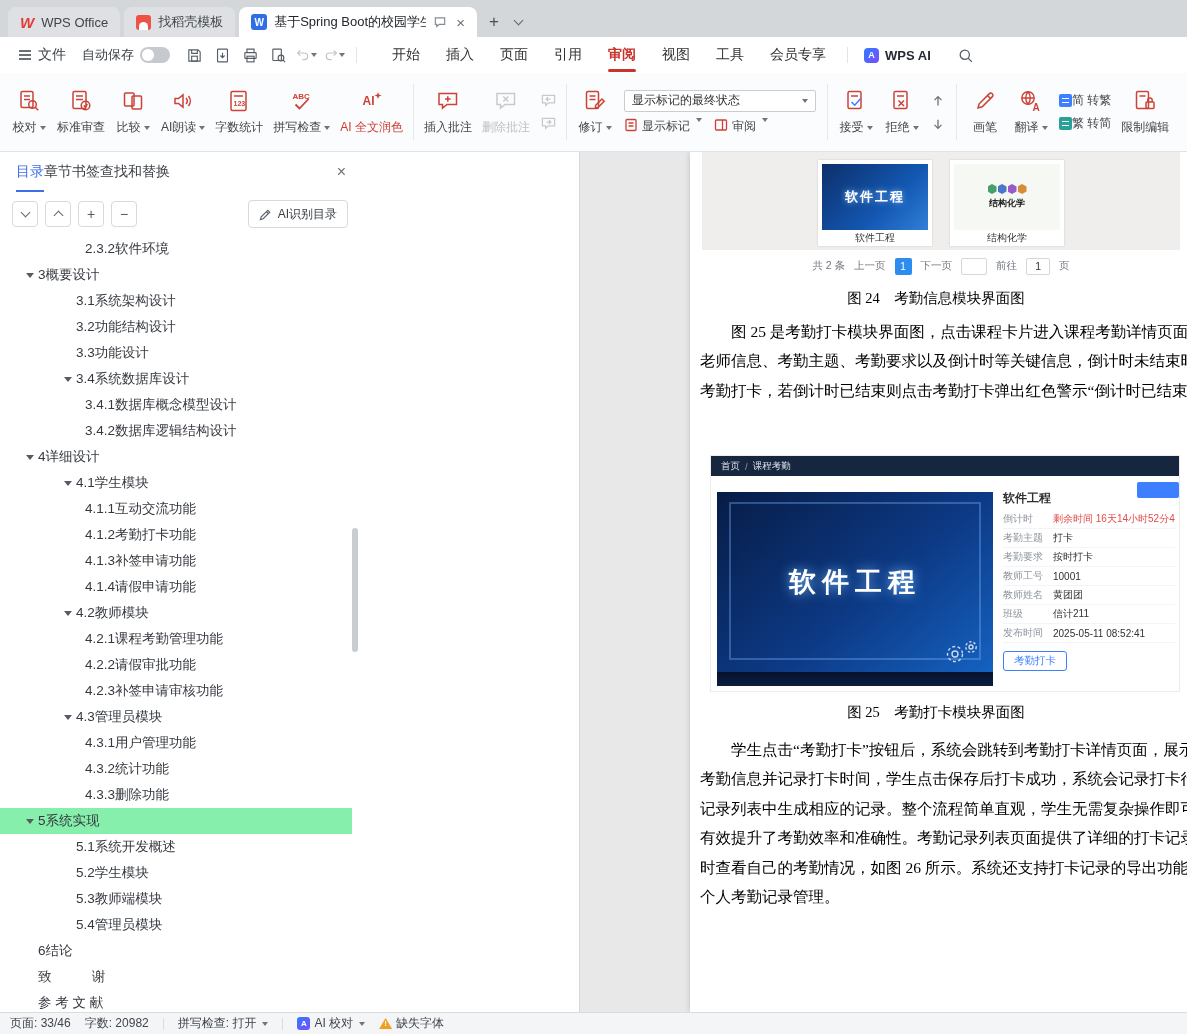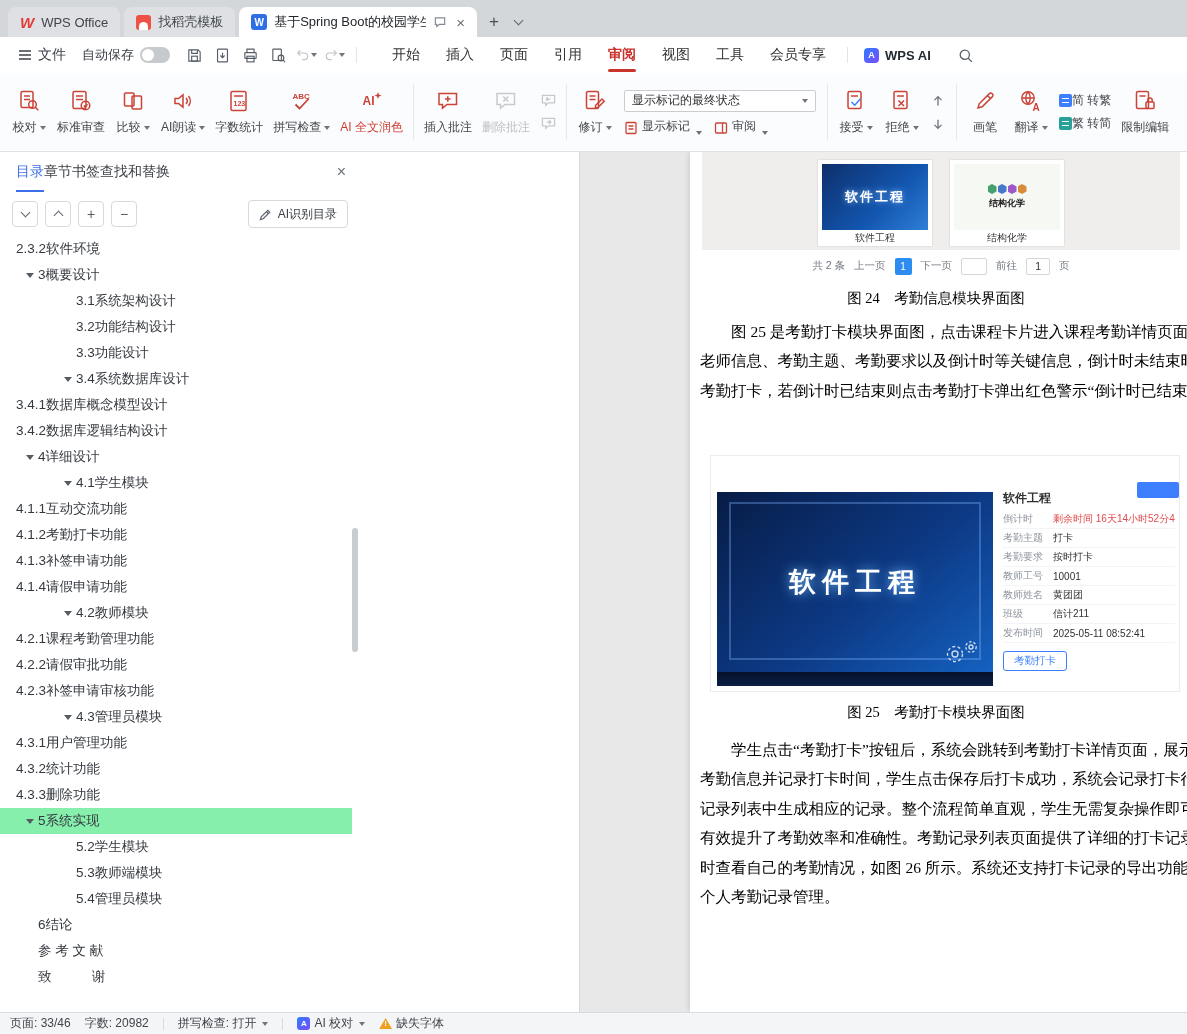--- a/index.html
+++ b/index.html
@@ -54,21 +54,21 @@
 .rbtn.dis .rlabel{color:#bdc1c6;}
 .cred{color:#cc4237;}
 .cgray{color:#6d747d;}
 .cdis{color:#c6cacf;}
 .rsep{width:1px;height:56px;background:#e6e9ec;margin:0 5px;flex:none;}
 .navcol{display:flex;flex-direction:column;gap:7px;margin:0 3px;flex:none;}
 .navbtn{width:20px;height:16px;display:flex;align-items:center;justify-content:center;}
 .revcol{display:flex;flex-direction:column;gap:6px;justify-content:center;margin:0 6px;flex:none;}
 .combo{width:192px;height:22px;border:1px solid #c9cdd2;border-radius:2px;background:#fff;display:flex;align-items:center;justify-content:space-between;padding:0 7px;font-size:12px;color:#333;}
 .srow{display:flex;gap:12px;}
-.sbtn2{display:flex;align-items:flex-end;gap:4px;font-size:12px;color:#41464c;}
+.sbtn2{display:flex;align-items:flex-start;gap:4px;font-size:12px;color:#41464c;}
 .stcol{display:flex;flex-direction:column;gap:6px;margin:0 5px;flex:none;}
 .stbtn{display:flex;align-items:center;font-size:12px;color:#41464c;}
 .stico{width:13px;height:13px;border-radius:2px;display:flex;flex:none;background:#3d7fff;background-image:linear-gradient(#fff 0 0),linear-gradient(#fff 0 0);background-size:7px 1.4px,7px 1.4px;background-position:3px 4px,3px 8px;background-repeat:no-repeat;}
 .stico.t2{background-color:#2aa198;background-image:linear-gradient(#fff 0 0),linear-gradient(#fff 0 0);background-size:7px 1.4px,7px 1.4px;background-position:3px 4px,3px 8px;background-repeat:no-repeat;}
 
 
 .main{display:flex;height:860px;}
 
 
 .sidebar{width:580px;background:#fff;border-right:1px solid #d5d8db;flex:none;position:relative;}
@@ -83,21 +83,21 @@
 .aibtn{margin-left:auto;height:28px;border:1px solid #d6d9dd;border-radius:4px;display:flex;align-items:center;gap:6px;padding:0 10px;font-size:12px;color:#3c4046;background:#fff;text-align:right;}
 .tree{width:360px;height:776px;overflow:hidden;position:relative;font-size:13.5px;color:#35393f;}
 .titem{height:26px;display:flex;align-items:center;width:352px;}
 .titem.sel{background:#86efac;}
 .tarrow{width:16px;flex:none;display:flex;justify-content:center;visibility:hidden;}
 .tarrow::before{content:"";width:0;height:0;border-left:4px solid transparent;border-right:4px solid transparent;border-top:5px solid #565c63;}
 .titem.has-arrow .tarrow{visibility:visible;}
 .tlabel{white-space:pre;overflow:hidden;}
 .lvl-0{padding-left:22px;}
 .lvl-1{padding-left:60px;text-align:right;}
-.lvl-2{}
+.lvl-2{padding-left:60px;margin-left:9px;}
 .sscroll{position:absolute;left:352px;top:292px;width:6px;height:124px;background:#c9ccd0;border-radius:3px;}
 
 
 .docarea{flex:1;background:#e8e8e8;position:relative;overflow:hidden;}
 .page{position:absolute;left:110px;top:0;width:1000px;height:100%;background:#fff;box-shadow:0 0 6px rgba(0,0,0,.18);}
 
 
 .fig24{position:absolute;left:12px;top:0;width:478px;height:130px;}
 .books{height:98px;background:#efeeed;display:flex;align-items:center;justify-content:center;gap:18px;padding-top:4px;}
 .book{width:114px;height:86px;background:#fff;padding:4px 4px 0;box-shadow:0 0 2px rgba(0,0,0,.15);display:flex;flex-direction:column;}
@@ -669,49 +669,53 @@
         <div class="titem lvl-2">
           <span class="tarrow"></span>
           <span class="tlabel">4.3.3删除功能</span>
         </div>
 
         <div class="titem sel has-arrow lvl-0">
           <span class="tarrow"></span>
           <span class="tlabel">5系统实现</span>
         </div>
 
-
         <div class="titem lvl-1">
           <span class="tarrow"></span>
+          <span class="tlabel">5.1系统开发概述</span>
+        </div>
+
+        <div class="titem lvl-1">
+          <span class="tarrow"></span>
           <span class="tlabel">5.2学生模块</span>
         </div>
 
         <div class="titem lvl-1">
           <span class="tarrow"></span>
           <span class="tlabel">5.3教师端模块</span>
         </div>
 
         <div class="titem lvl-1">
           <span class="tarrow"></span>
           <span class="tlabel">5.4管理员模块</span>
         </div>
 
         <div class="titem lvl-0">
           <span class="tarrow"></span>
           <span class="tlabel">6结论</span>
         </div>
 
         <div class="titem lvl-0">
           <span class="tarrow"></span>
+          <span class="tlabel">致　　　谢</span>
+        </div>
+
+        <div class="titem lvl-0">
+          <span class="tarrow"></span>
           <span class="tlabel">参 考 文 献</span>
-        </div>
-
-        <div class="titem lvl-0">
-          <span class="tarrow"></span>
-          <span class="tlabel">致　　　谢</span>
         </div>
       </div>
   </aside>
 
   <div class="docarea">
     <div class="page">
 
       <div class="fig24">
         <div class="books">
           <div class="book">
@@ -749,20 +753,25 @@
       <div class="para p1">
 
           <div class="pline indent">图 25 是考勤打卡模块界面图，点击课程卡片进入课程考勤详情页面包</div>
 
           <div class="pline">老师信息、考勤主题、考勤要求以及倒计时等关键信息，倒计时未结束时</div>
 
           <div class="pline">考勤打卡，若倒计时已结束则点击考勤打卡弹出红色警示“倒计时已结束！</div>
         </div>
 
       <div class="fig25">
+        <div class="f25head">
+          <span>首页</span>
+          <span class="bsep">/</span>
+          <span>课程考勤</span>
+        </div>
         <div class="f25btn"></div>
         <div class="monitor">
           <span class="mtitle">软件工程</span>
           <svg class="gears" width="42" height="28" viewBox="0 0 42 28" fill="none" stroke="#cdd9ec" stroke-width="1.4">
             <circle cx="14" cy="16" r="7.5" stroke-dasharray="3 2.4"></circle>
               <circle cx="14" cy="16" r="3"></circle>
             <circle cx="30" cy="9" r="5.2" stroke-dasharray="2.4 2"></circle>
               <circle cx="30" cy="9" r="2"></circle>
           </svg>
         </div>

